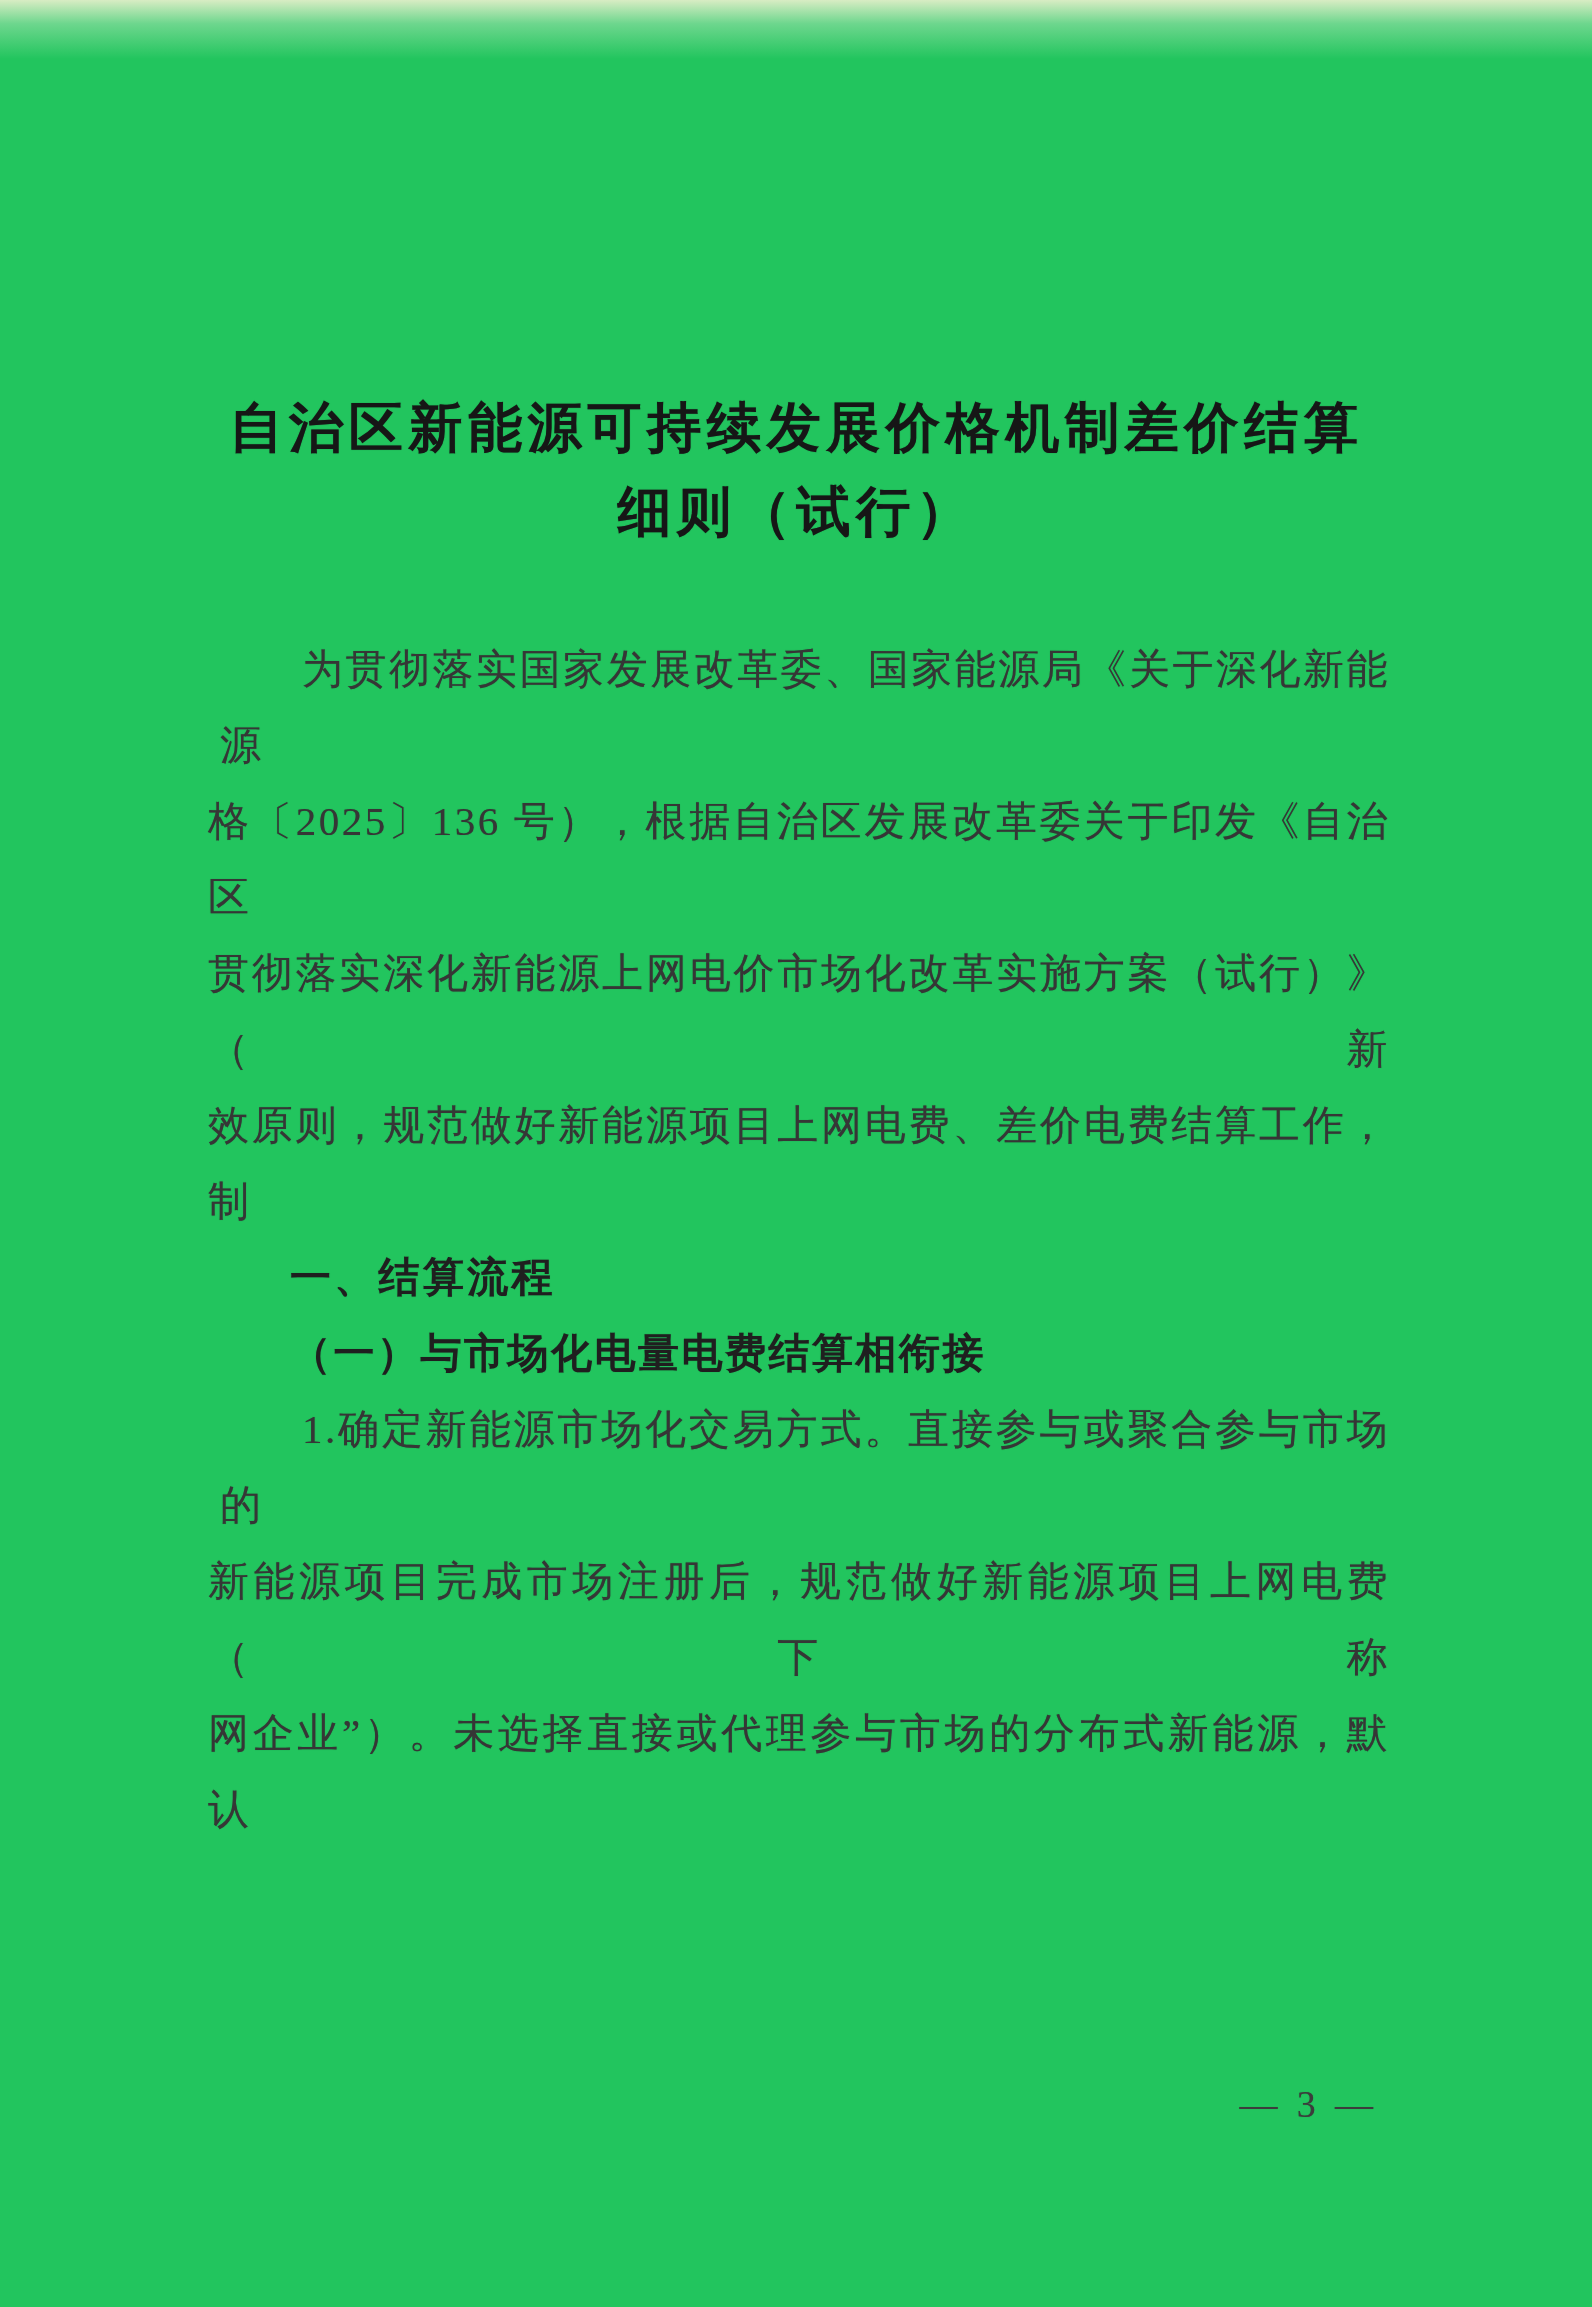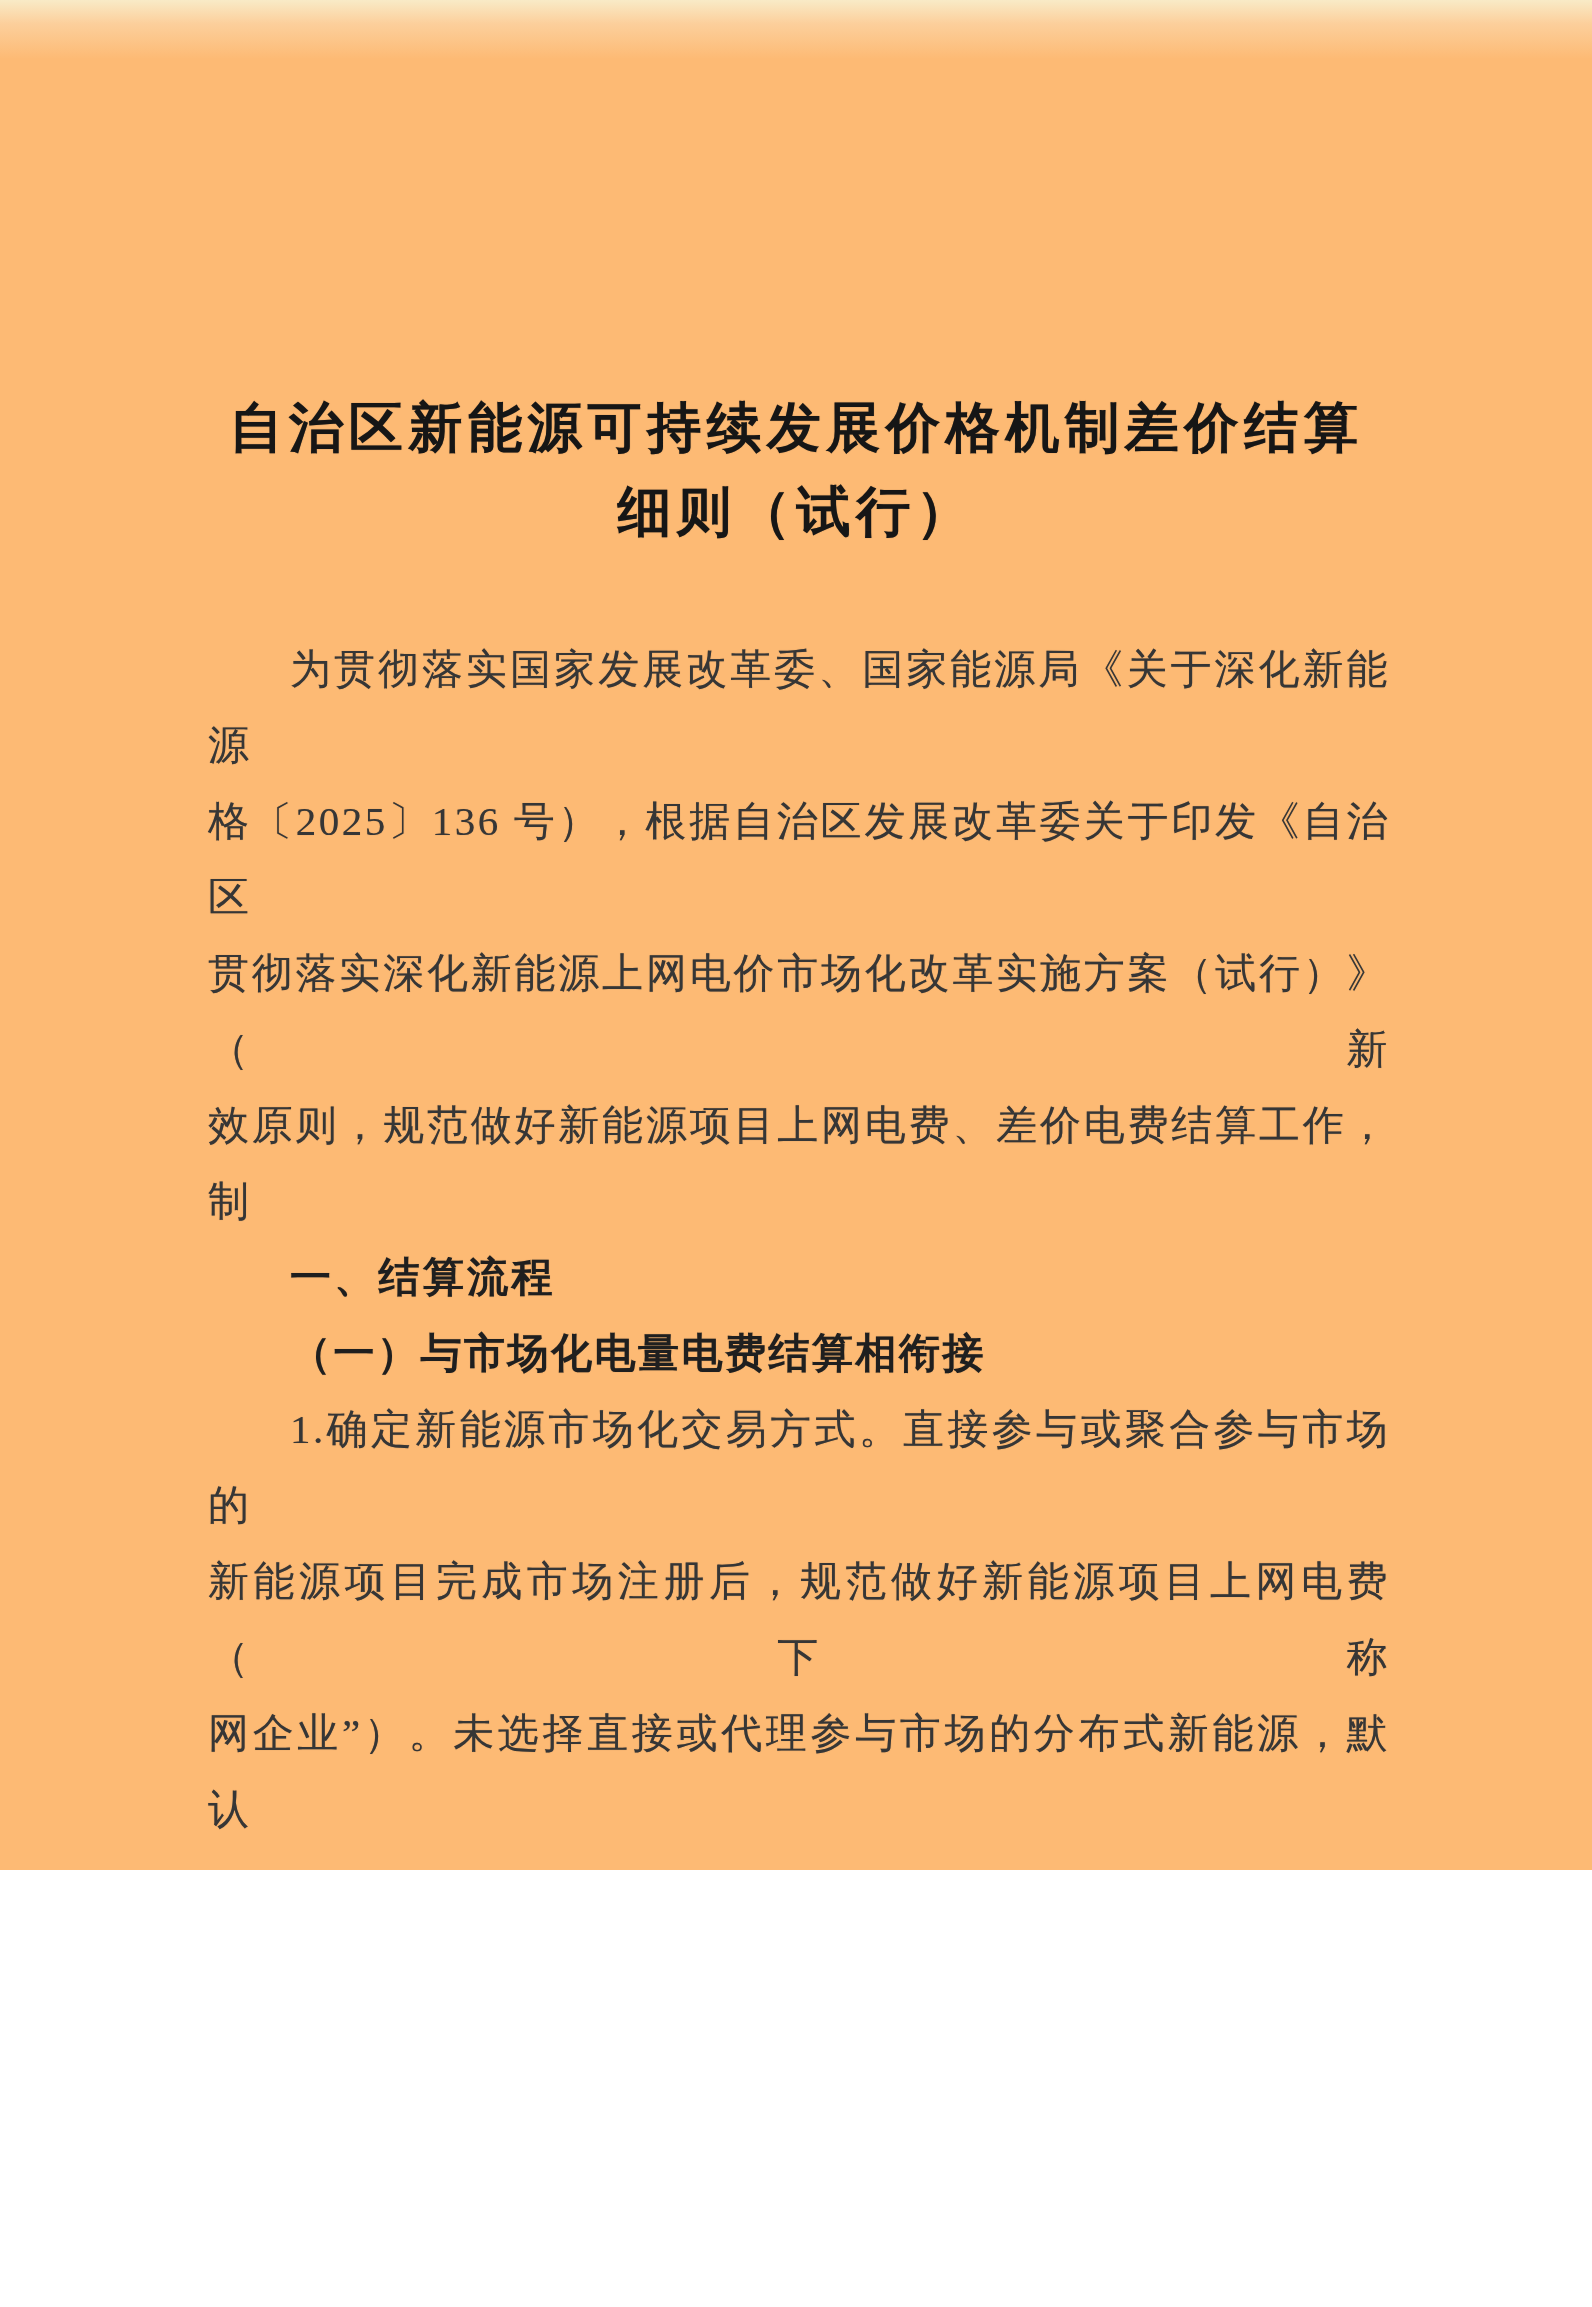--- a/index.html
+++ b/index.html
@@ -3,22 +3,22 @@
 <meta charset="utf-8">
 <style>
   html, body {
     margin: 0;
     padding: 0;
     background: #ffffff;
   }
   .page {
     position: relative;
     width: 1593px;
-    height: 1870px;
-    background: #fdba74;
+    height: 2307px;
+    background: #22c55e;
     overflow: hidden;
     font-family: "Liberation Serif", "DejaVu Serif", serif;
   }
   
   .scan-edge {
     position: absolute;
     top: 0; left: 0; right: 0;
     height: 59px;
     background: linear-gradient(180deg, rgba(248,243,213,0.85) 0%, rgba(250,247,230,0.35) 40%, rgba(252,250,240,0) 100%);
     pointer-events: none;
@@ -55,21 +55,21 @@
   }
   .para .line { white-space: normal; }
   .para .line.full {
     text-align: justify;
     text-align-last: justify;
   }
   .para .line.last {
     text-align: left;
     text-align-last: left;
   }
-  .para .line:first-child { text-indent: 2em; }
+  .para .line:first-child { text-indent: 2em; margin-left: 12px; }
   .heading {
     text-indent: 2em;
     font-weight: bold;
     color: #1f1f1f;
   }
   .heading.level-1 {
     font-family: "Liberation Sans", "DejaVu Sans", sans-serif;
     letter-spacing: 3.3px;
   }
   .heading.level-2 {

